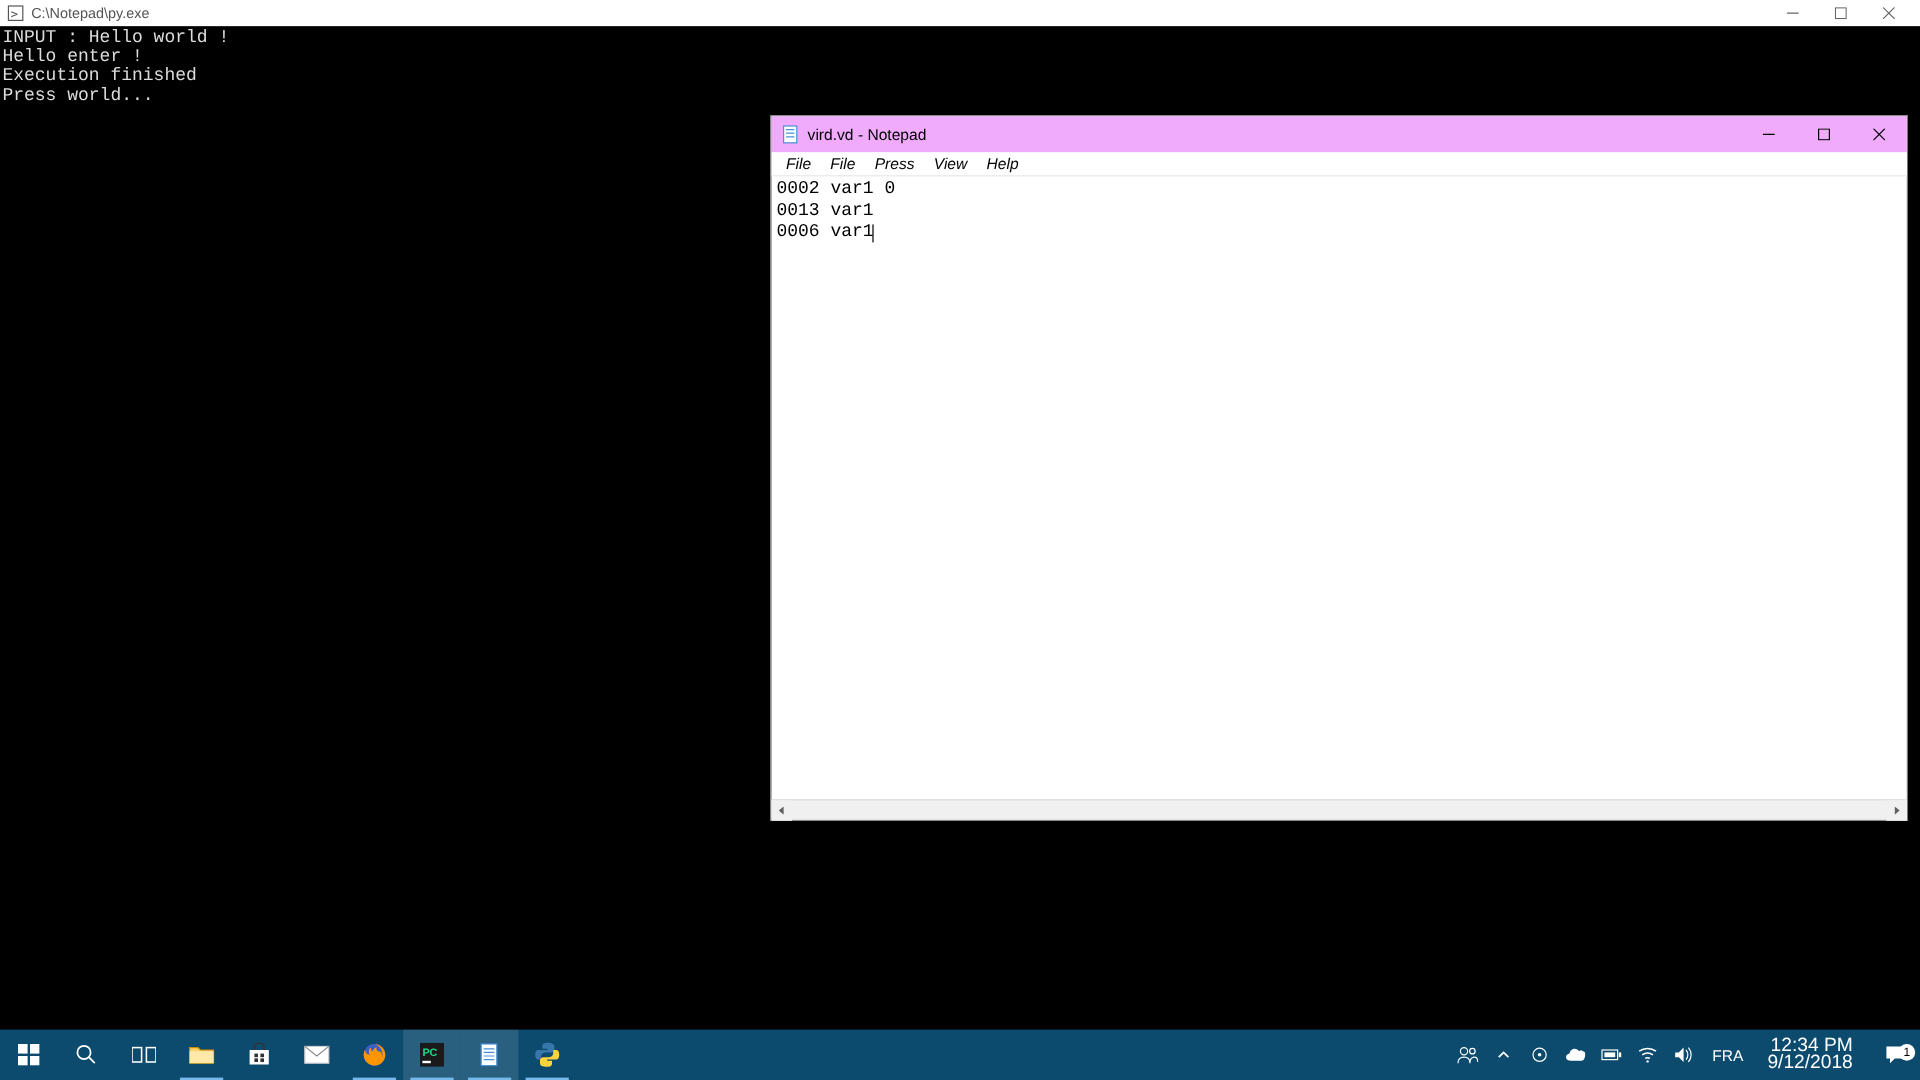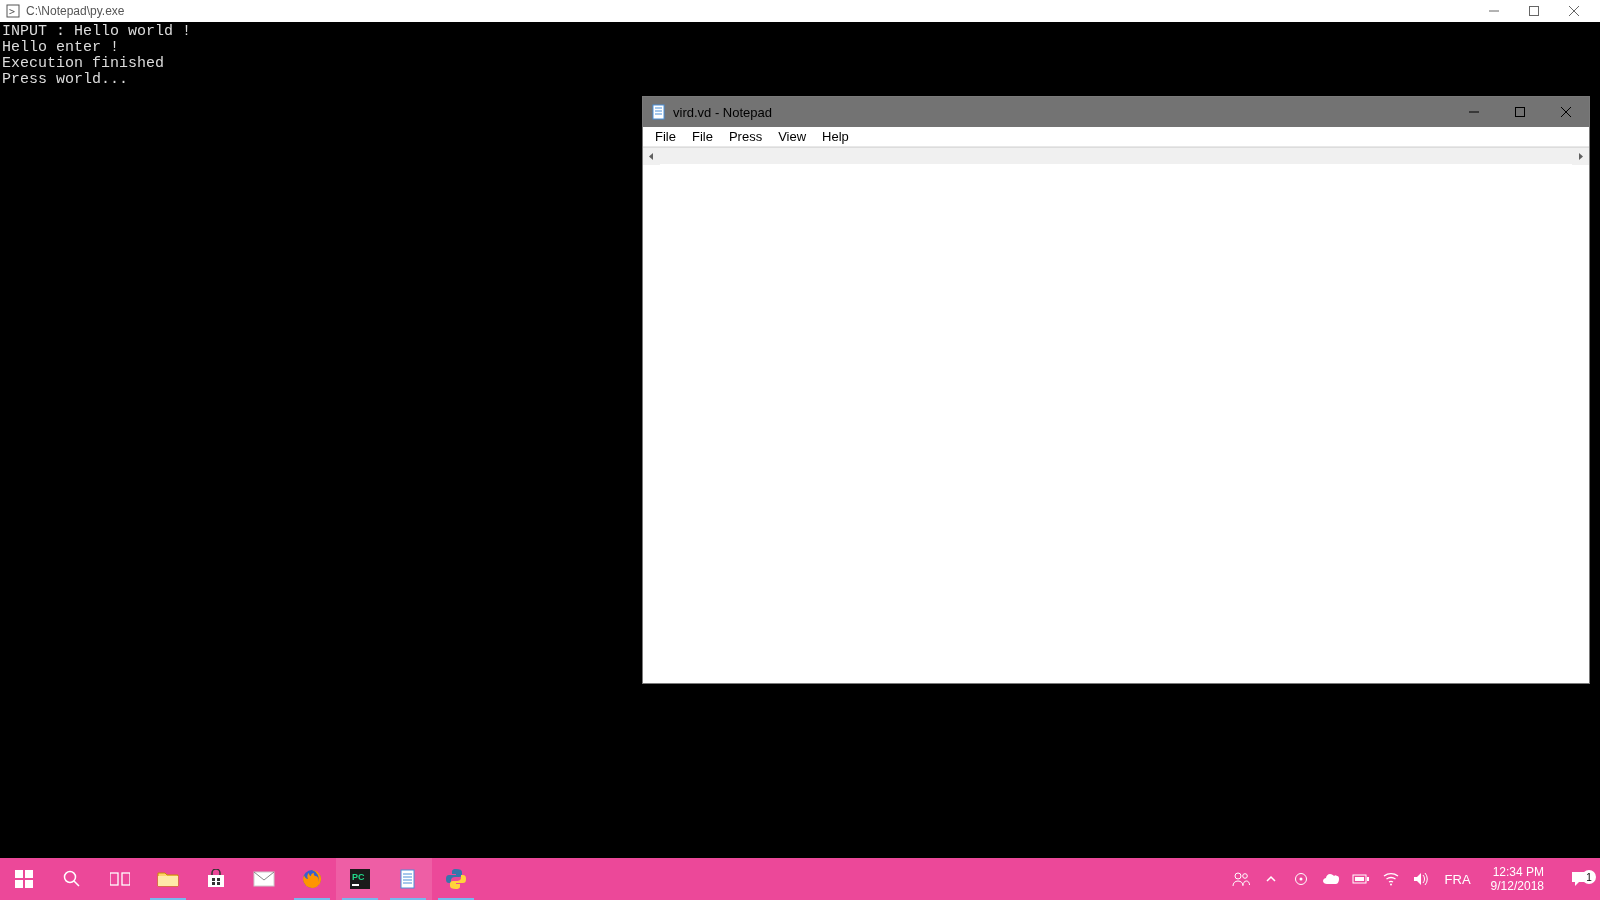--- a/index.html
+++ b/index.html
@@ -59,21 +59,21 @@
     width: 948px;
     height: 588px;
     background: #fff;
     border: 1px solid #7a7a7a;
     box-shadow: 0 4px 20px rgba(0,0,0,0.35);
     display: flex;
     flex-direction: column;
   }
   .np-title {
     height: 30px;
-    background: #737373;
+    background: #f0abfc;
     display: flex;
     align-items: center;
     padding: 0 0 0 8px;
     font-size: 13px;
     color: #000;
   }
   .np-title .np-icon {
     width: 16px; height: 16px;
     margin-right: 6px;
     display: inline-flex;
@@ -86,20 +86,21 @@
     color: #333;
   }
   .np-menu {
     height: 20px;
     background: #fff;
     border-bottom: 1px solid #e8e8e8;
     display: flex;
     align-items: center;
     padding: 0 4px;
     font-size: 13px;
+    font-style: italic;
   }
   .np-menu > div {
     padding: 0 8px;
     cursor: default;
   }
   .np-editor {
     flex: 1;
     font-family: Consolas, "Courier New", monospace;
     font-size: 15px;
     line-height: 18px;
@@ -127,21 +128,21 @@
     background:#f0f0f0; color:#606060; font-size:10px;
   }
   .np-hscroll .arrow.left { left:0; }
   .np-hscroll .arrow.right { right:0; }
 
   
   .taskbar {
     position: absolute;
     left: 0; bottom: 0;
     width: 1600px; height: 42px;
-    background: #ec4899;
+    background: #0c4a6e;
     display: flex;
     align-items: stretch;
     color: #fff;
   }
   .tb-left { display:flex; align-items:stretch; }
   .tb-btn {
     width: 48px;
     display:flex; align-items:center; justify-content:center;
     position: relative;
   }
@@ -165,21 +166,21 @@
     width: 24px; height: 42px;
     display:flex; align-items:center; justify-content:center;
     font-size: 14px;
   }
   .tb-lang {
     font-size: 13px;
     padding: 0 6px;
     display:flex; align-items:center;
   }
   .tb-clock {
-    font-size: 12px;
+    font-size: 16px;
     line-height: 14px;
     text-align: right;
     padding: 6px 8px;
     display:flex; flex-direction:column; justify-content:center;
   }
   .tb-notif {
     width: 42px;
     display:flex; align-items:center; justify-content:center;
     position: relative;
   }
@@ -262,20 +263,23 @@
         </svg>
     </div>
   </div>
   <div class="np-menu">
     <div>File</div>
     <div>File</div>
     <div>Press</div>
     <div>View</div>
     <div>Help</div>
   </div>
+  <div class="np-editor"><span>0002 var1 0</span>
+<span>0013 var1</span>
+<span>0006 var1</span><span class="np-cursor"></span></div>
   <div class="np-hscroll">
     <div class="arrow left">
       <svg width="7" height="7" viewBox="0 0 7 7">
           <polygon points="5,0 5,7 1,3.5" fill="#606060"></polygon>
         </svg>
     </div>
     <div class="arrow right">
       <svg width="7" height="7" viewBox="0 0 7 7">
           <polygon points="2,0 2,7 6,3.5" fill="#606060"></polygon>
         </svg>

